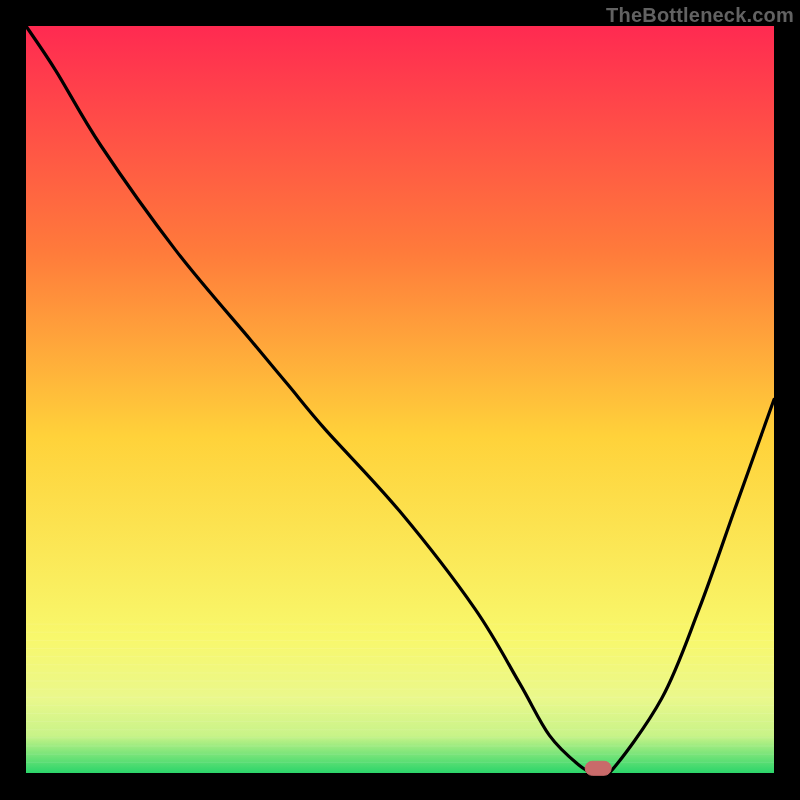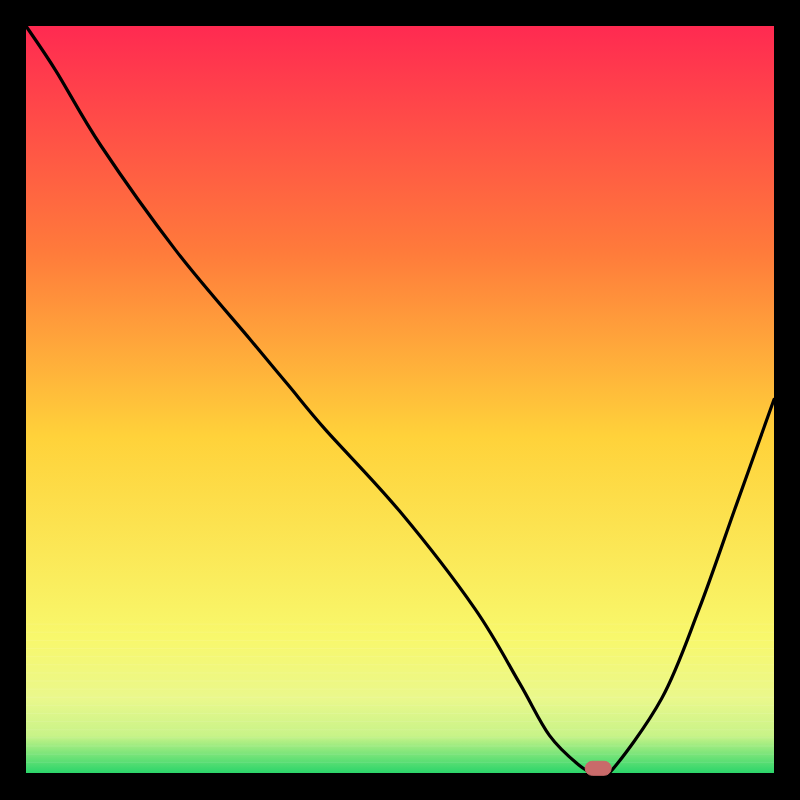--- a/index.html
+++ b/index.html
@@ -71,13 +71,14 @@
         <rect x="26" width="748" y="745.5" height="1" fill="rgba(255,255,255,0.10)"></rect>
         <rect x="26" width="748" y="753.7" height="1" fill="rgba(255,255,255,0.10)"></rect>
         <rect x="26" width="748" y="761.8" height="1" fill="rgba(255,255,255,0.10)"></rect>
       </g>
 
     <path id="curve" fill="none" stroke="#000000" stroke-width="3.2" stroke-linejoin="round" stroke-linecap="round" d="M 26.0 26.0 C 31.0 33.5 43.5 50.9 55.9 70.8 C 68.4 90.7 80.9 115.6 100.8 145.5 C 120.7 175.4 150.7 217.7 175.6 250.1 C 200.5 282.5 231.7 317.3 250.4 339.7 C 269.1 362.1 275.3 369.6 287.8 384.6 C 300.3 399.5 306.5 408.2 325.2 429.4 C 343.9 450.5 375.1 481.7 400.0 511.6 C 424.9 541.4 454.9 580.0 474.8 608.7 C 494.7 637.3 507.2 662.2 519.7 683.4 C 532.1 704.5 539.6 722.0 549.6 735.6 C 559.6 749.3 572.0 759.3 579.5 765.5 C 587.0 771.8 589.5 771.8 594.5 773.0 C 599.5 774.2 598.2 785.5 609.4 773.0 C 620.7 760.5 646.8 725.7 661.8 698.3 C 676.8 670.9 686.7 641.0 699.2 608.7 C 711.7 576.3 724.1 538.9 736.6 504.1 C 749.1 469.2 767.8 416.9 774.0 399.5 "></path>
 
     <rect id="marker" rx="7" ry="7" width="26" height="14" x="585.2" y="761.3" fill="#c96a6a" stroke="#c96a6a"></rect>
   </svg>
 
+  <div class="watermark">TheBottleneck.com</div>
 </div>
 
 </body></html>

